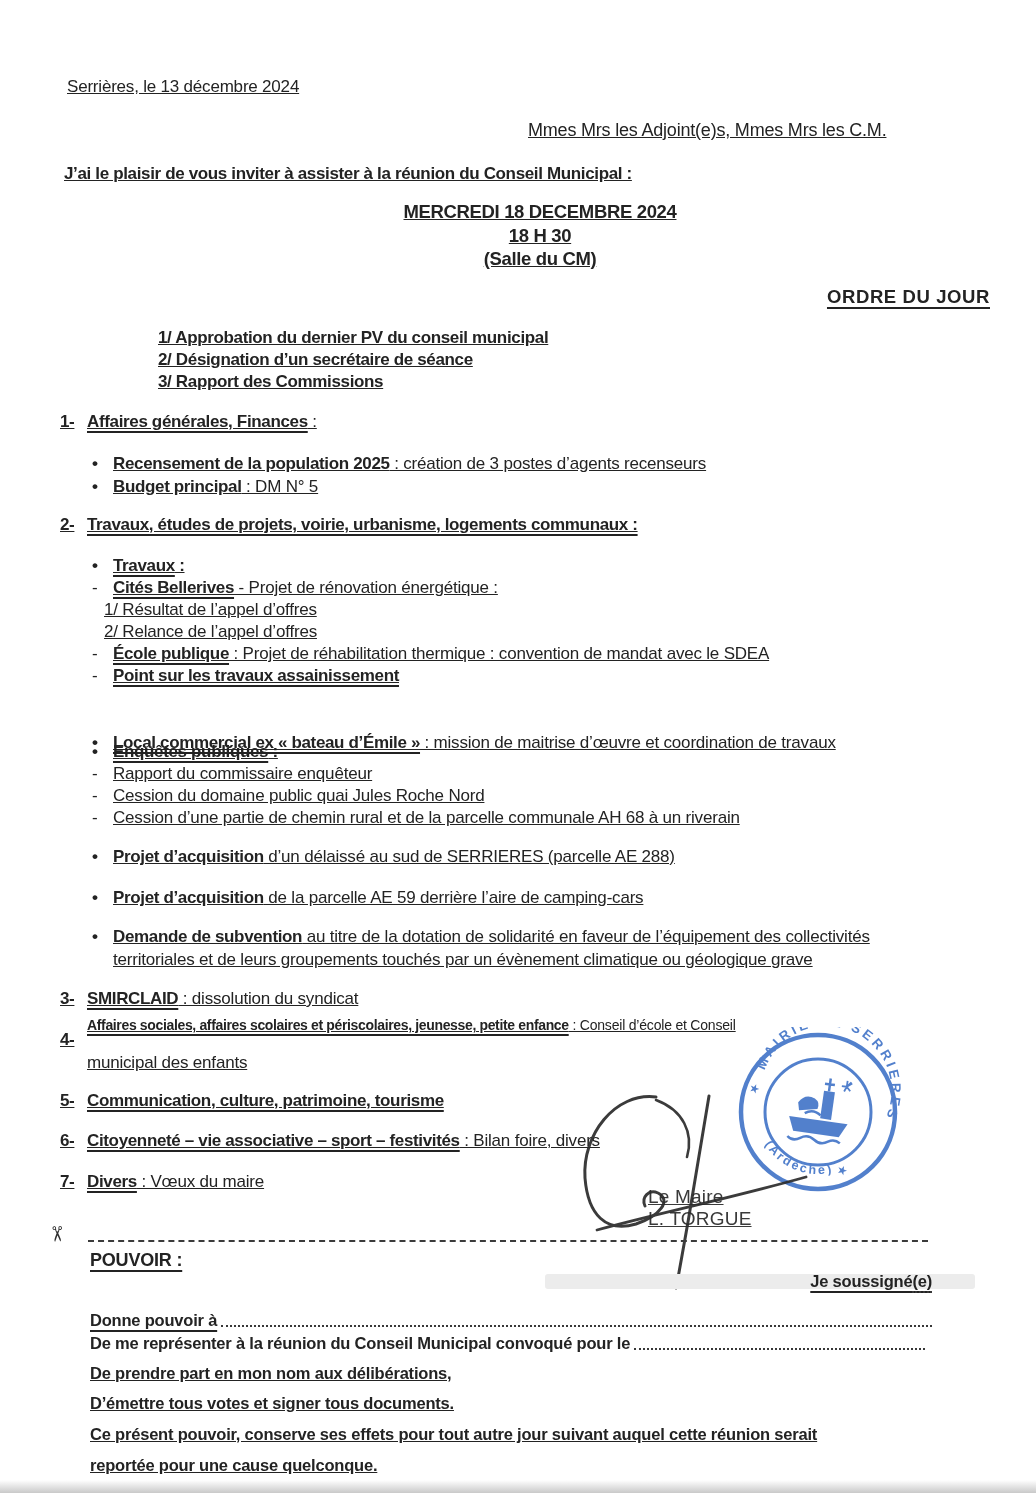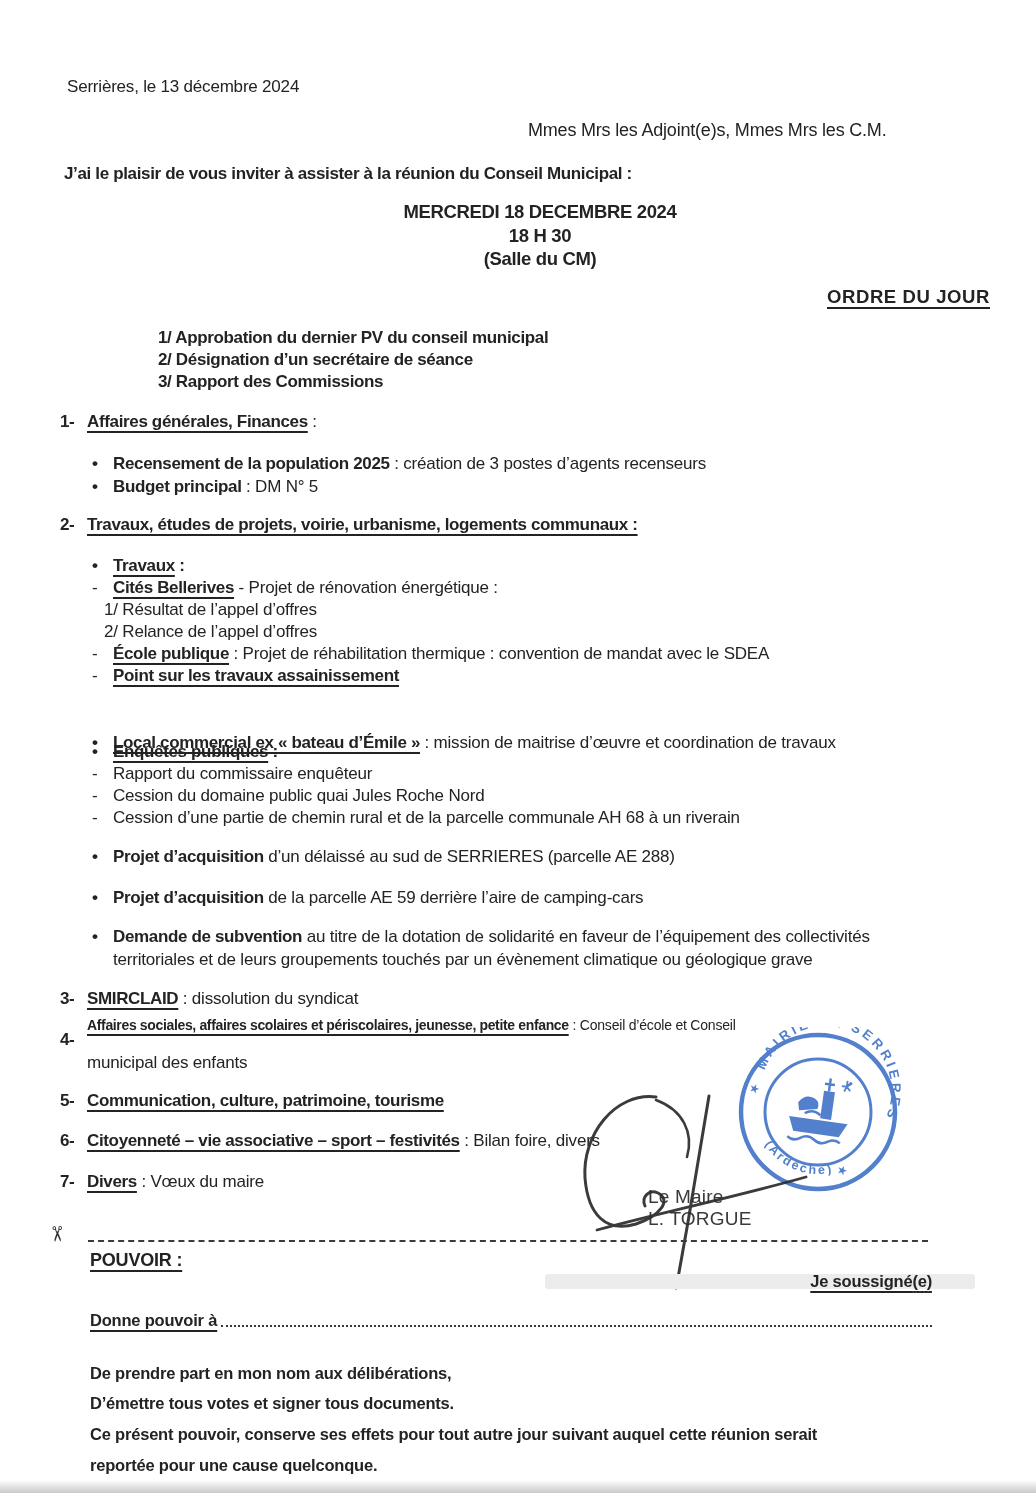--- a/index.html
+++ b/index.html
@@ -5,21 +5,21 @@
   html,body { margin:0; padding:0; background:#e8e8e8; }
   .page {
     position:relative;
     width:1036px; height:1493px;
     margin:0 auto;
     background:#ffffff;
     font-family:"Liberation Sans", sans-serif;
     color:#232323;
     overflow:hidden;
   }
-  .ln { position:absolute; white-space:nowrap; font-size:17px; letter-spacing:-0.2px; line-height:22px; }
+  .ln { position:absolute; white-space:nowrap; font-size:17px; letter-spacing:-0.2px; line-height:22px;text-decoration:underline; }
   .b  { font-weight:bold; letter-spacing:-0.35px; }
   .u  { text-decoration:underline; text-underline-offset:3.5px; text-decoration-thickness:1.7px; }
   .center { text-align:center; }
   .big { font-size:18.5px; }
   .marker { display:inline-block; width:21px; font-weight:bold; }
   .dashmark { display:inline-block; width:21px; font-weight:normal; }
   .sig-text { color:#3a3a3a; font-size:19px; letter-spacing:0.2px; }
   .leader-row { position:absolute; display:flex; align-items:flex-end; }
   .leader { flex:1 1 auto; border-bottom:2.4px dotted #383838; margin:0 0 3px 4px; min-width:20px; }
   .pvr { font-weight:bold; font-size:16.5px; letter-spacing:-0.2px; }
@@ -145,20 +145,24 @@
   <div class="leader-row" style="left:90px; top:1272px; width:842px; height:22px;flex-direction:column;">
     <span class="pvr u">Je soussigné(e)</span>
     <span class="leader"></span>
   </div>
 
   <div class="leader-row" style="left:90px; top:1300px; width:842px; height:22px;margin-top:8px;">
     <span class="pvr u">Donne pouvoir à </span>
     <span class="leader"></span>
   </div>
 
+  <div class="leader-row" style="left:90px; top:1331px; width:835px; height:22px;">
+    <span class="pvr">De me représenter à la réunion du Conseil Municipal convoqué pour le </span>
+    <span class="leader"></span>
+  </div>
 
   <div class="ln pvr" style="left:90px; top:1362px;">De prendre part en mon nom aux délibérations,</div>
   <div class="ln pvr" style="left:90px; top:1392px;">D’émettre tous votes et signer tous documents.</div>
   <div class="ln pvr" style="left:90px; top:1423px;">Ce présent pouvoir, conserve ses effets pour tout autre jour suivant auquel cette réunion serait</div>
   <div class="ln pvr" style="left:90px; top:1454px;">reportée pour une cause quelconque.</div>
 
   <div class="bottom-shadow"></div>
 </div>
 
 </body></html>

